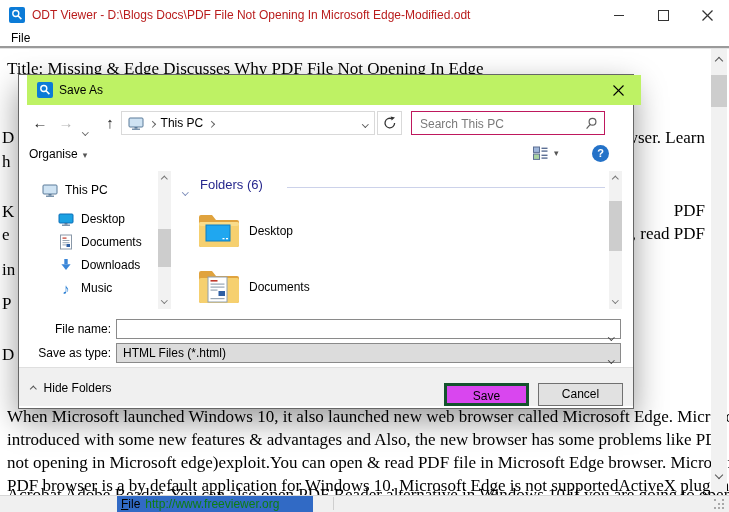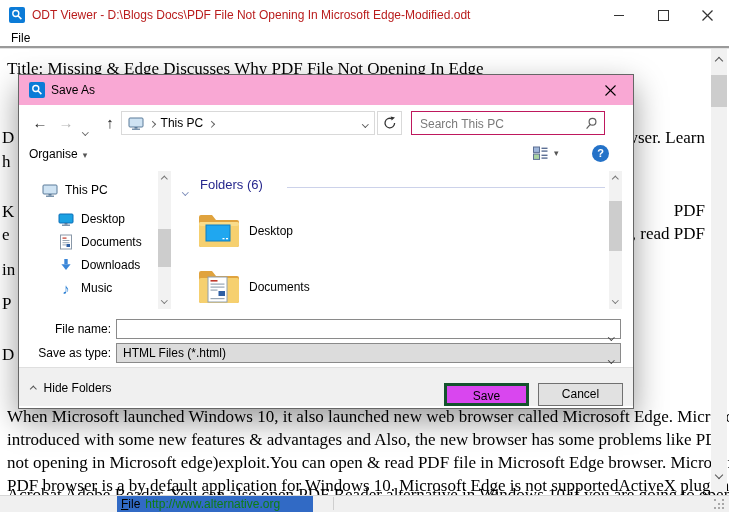--- a/index.html
+++ b/index.html
@@ -40,21 +40,21 @@
                font-size:12px;line-height:16px;padding-left:4px;box-sizing:border-box;white-space:nowrap;overflow:hidden;}
   #status-link .accel{text-decoration:underline;}
   #status-link .url{color:#0e7d12;margin-left:5px;}
   #status-div{left:333px;top:497px;width:1px;height:13px;background:#cfcfcf;z-index:7;}
   #grip{left:714px;top:499px;width:2px;height:2px;background:#a8a8a8;z-index:7;
         box-shadow:8px 0 #a8a8a8,4px 4px #a8a8a8,8px 4px #a8a8a8,0 8px #a8a8a8,4px 8px #a8a8a8,8px 8px #a8a8a8;}
 
   
   #dialog{left:18px;top:74px;width:614px;height:333px;background:#fff;border:1px solid #666;
           box-shadow:0 12px 30px rgba(0,0,0,.4);z-index:20;}
-  #dlg-titlebar{left:0;top:0;width:100%;height:30px;background:#f9a8d4;}
+  #dlg-titlebar{left:8px;top:0;width:100%;height:30px;background:#bef264;}
   #dlg-icon{left:10px;top:7px;width:16px;height:16px;}
   #dlg-title{left:32px;top:0;height:30px;line-height:30px;font-size:12px;}
   #dlg-close{right:1px;top:1px;width:44px;height:28px;display:flex;align-items:center;justify-content:center;}
 
   #nav-row{left:0;top:34px;width:100%;height:28px;}
   .nav-ico{position:absolute;top:0;height:28px;line-height:28px;font-size:15px;text-align:center;}
   #addr-bar{left:102px;top:2px;width:254px;height:24px;border:1px solid #d9d9d9;box-sizing:border-box;
             display:flex;align-items:center;font-size:12px;}
   #addr-bar .crumb-sep{margin:0 6px;}
   #addr-chev{position:absolute;right:6px;}
@@ -168,21 +168,21 @@
         <span class="chev up"></span>
       </div>
     <div class="abs sb-thumb" style="left:0;top:26px;width:16px;height:32px;"></div>
     <div class="sb-arrow" style="top:418px;">
         <span class="chev down"></span>
       </div>
   </div>
 
   <div class="abs" id="statusbar"></div>
   <div class="abs" id="status-link">
-    <span class="accel">F</span><span>ile</span><span class="url">http://www.alternative.org</span>
+    <span class="accel">F</span><span>ile</span><span class="url">http://www.freeviewer.org</span>
   </div>
   <div class="abs" id="status-div"></div>
   <div class="abs" id="grip"></div>
 
   <div class="abs" id="dialog">
 
     <div class="abs" id="dlg-titlebar">
       <span class="abs" id="dlg-icon">
         <svg width="16" height="16">
             <rect width="16" height="16" rx="2" fill="#0b7bd7"></rect>

